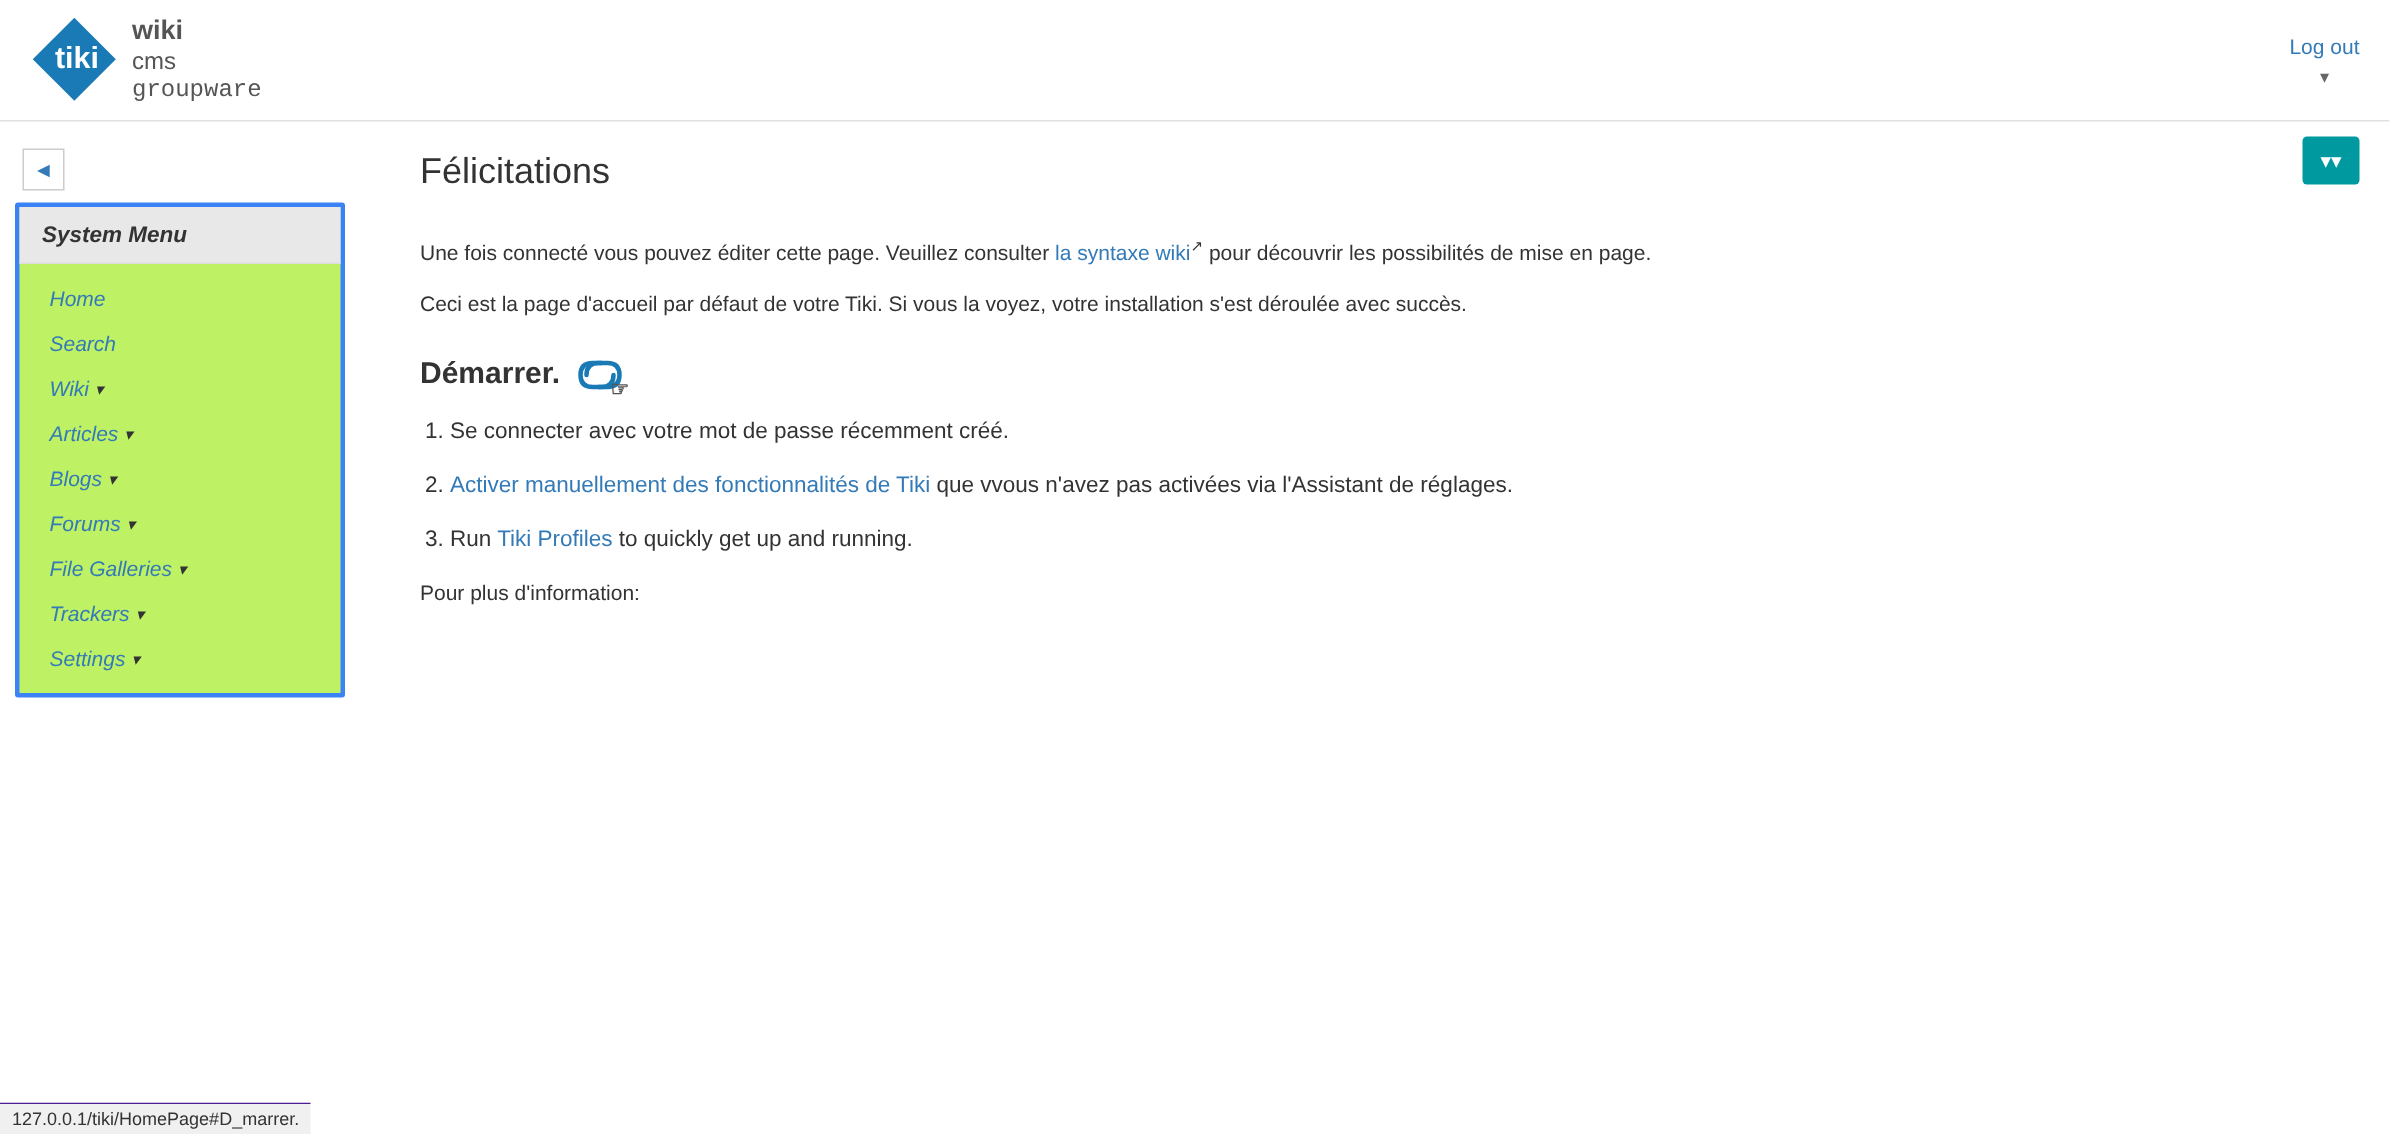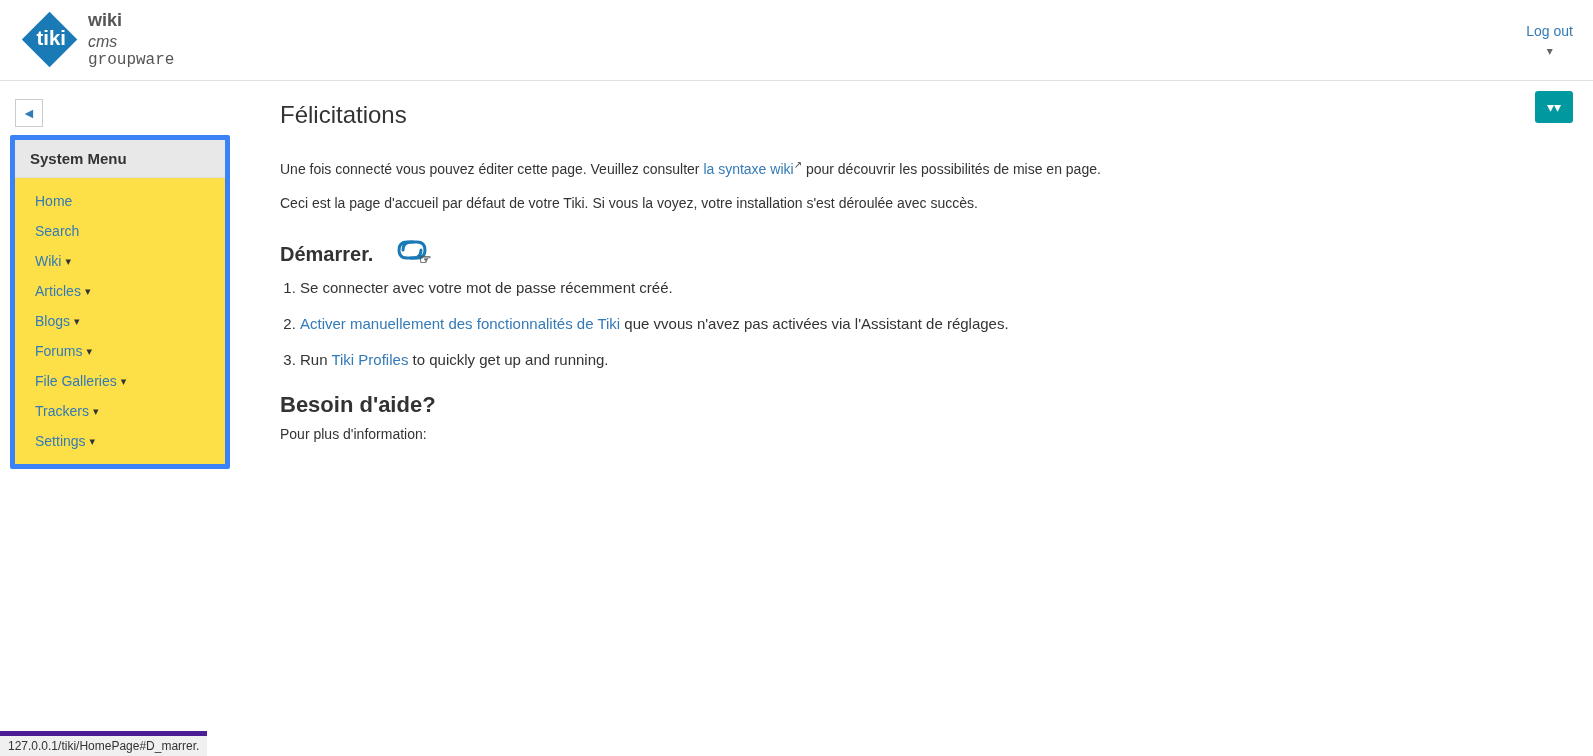--- a/index.html
+++ b/index.html
@@ -22,21 +22,21 @@
     #logo-diamond {
       width: 60px;
       height: 60px;
     }
     #logo-text {
       display: flex;
       flex-direction: column;
       line-height: 1.2;
     }
     #logo-text .wiki { font-size: 18px; color: #555; font-weight: bold; }
-    #logo-text .cms { font-size: 16px; color: #555; font-style: italic; }
+    #logo-text .cms { font-size: 16px; color: #555; }
     #logo-text .groupware { font-size: 16px; color: #555; font-family: Liberation Mono, monospace; }
     #header-right {
       display: flex;
       align-items: center;
       gap: 5px;
       color: #337ab7;
       cursor: pointer;
       flex-direction: column;
     }
     #header-right .logout-text { font-size: 14px; }
@@ -62,24 +62,25 @@
       background: #fff;
       display: flex;
       align-items: center;
       justify-content: center;
       cursor: pointer;
       margin: 8px 0 8px 15px;
       color: #337ab7;
       font-size: 14px;
     }
     #system-menu {
-      background: #fde047;
-      border: 5px solid #3b82f6;
+      background: #bef264;
+      border: 3px solid #3b82f6;
       margin: 0 10px;
       border-radius: 2px;
+      font-style: italic;
     }
     #system-menu-header {
       background: #e8e8e8;
       padding: 10px 15px;
       font-weight: bold;
       font-size: 15px;
       color: #333;
       border-bottom: 1px solid #ddd;
     }
     #system-menu-items {
@@ -141,22 +142,22 @@
     }
 
     .link { color: #337ab7; text-decoration: none; cursor: pointer; }
 
     .section-title {
       font-size: 20px;
       font-weight: bold;
       color: #333;
       margin: 20px 0 10px;
       display: flex;
-      align-items: flex-end;
-      gap: 20px;
+      align-items: center;
+      gap: 8px;
     }
 
     .para-text {
       font-size: 14px;
       color: #333;
       margin-bottom: 10px;
       line-height: 1.6;
     }
 
     .ordered-list {
@@ -182,21 +183,21 @@
       font-size: 14px;
       color: #333;
     }
 
     
     #statusbar {
       position: fixed;
       bottom: 0;
       left: 0;
       background: #f0f0f0;
-      border-top: 5px solid #4c1d95;
+      border-top: 1px solid #4c1d95;
       padding: 3px 8px;
       font-size: 12px;
       color: #333;
     }
   </style>
 </head>
 <body>
 
 <div id="header">
   <div id="logo-area">
@@ -296,21 +297,20 @@
         <span>Se connecter avec votre mot de passe récemment créé.</span>
       </li>
       <li>
         <span class="link">Activer manuellement des fonctionnalités de Tiki</span><span> que vvous n'avez pas activées via l'Assistant de réglages.</span>
       </li>
       <li>
         <span>Run </span><span class="link">Tiki Profiles</span><span> to quickly get up and running.</span>
       </li>
     </ol>
 
-    <div id="besoin-title">Besoin d'aide?</div>
 
     <p id="pour-plus">Pour plus d'information:</p>
 
   </div>
 </div>
 
 <div id="statusbar">
   <span>127.0.0.1/tiki/HomePage#D_marrer.</span>
 </div>
 

